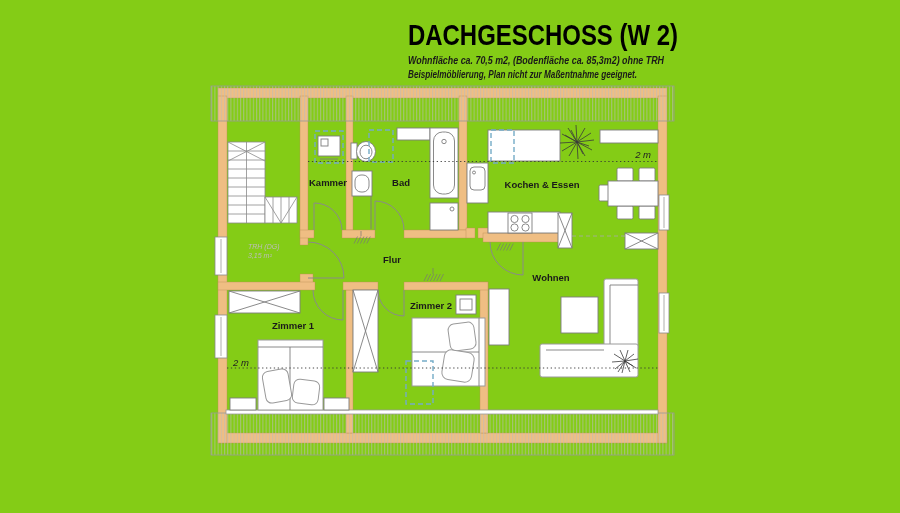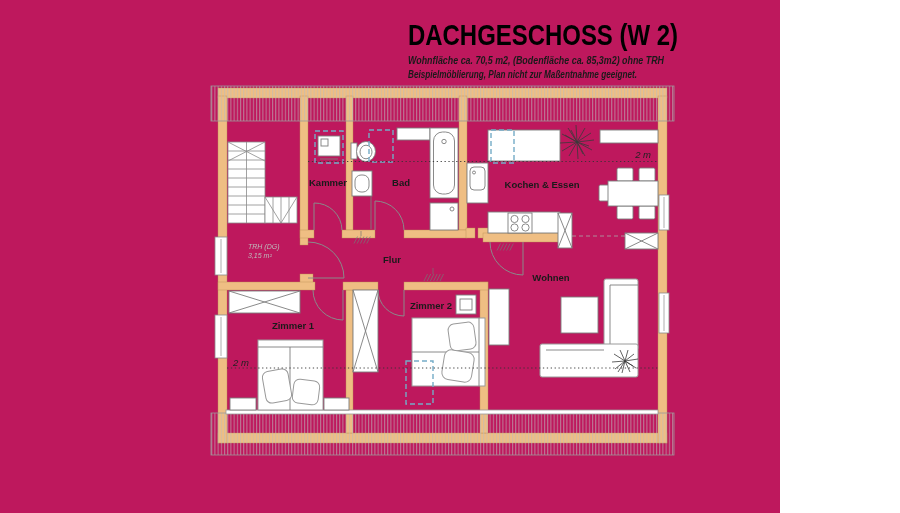--- a/index.html
+++ b/index.html
@@ -1,16 +1,16 @@
 <!DOCTYPE html>
 <html><head>
 <meta charset="utf-8">
 <style>
   html,body{margin:0;padding:0;background:#ffffff;}
-  #stage{position:relative;width:780px;height:513px;background:#be185d;overflow:hidden;
+  #stage{position:relative;width:900px;height:513px;background:#84cc16;overflow:hidden;
          font-family:"Liberation Sans",sans-serif;}
   svg text{font-family:"Liberation Sans",sans-serif;}
   .room-label{font-weight:bold;font-size:9.5px;fill:#1a1a1a;}
   .dim-label{font-style:italic;font-size:9.5px;fill:#222;}
   .muted-label{font-style:italic;font-size:7px;}
   .title-text{font-weight:bold;font-size:30px;fill:#000;}
   .subtitle-text{font-weight:bold;font-style:italic;font-size:11px;fill:#1a1a1a;}
   .furn{fill:#ffffff;stroke:#7d7d7d;stroke-width:0.9;}
   .furnl{fill:none;stroke:#7d7d7d;stroke-width:0.9;}
   .soft{fill:#ffffff;stroke:#9a9a9a;stroke-width:1;}

